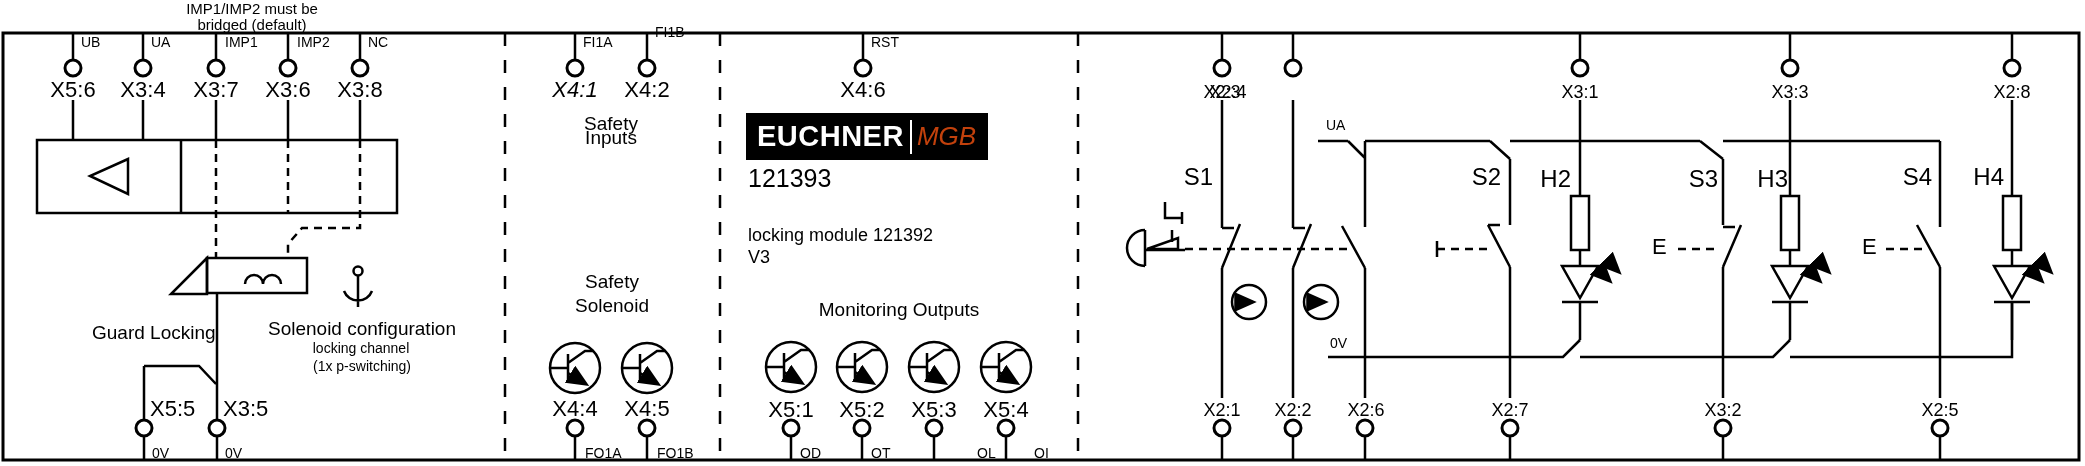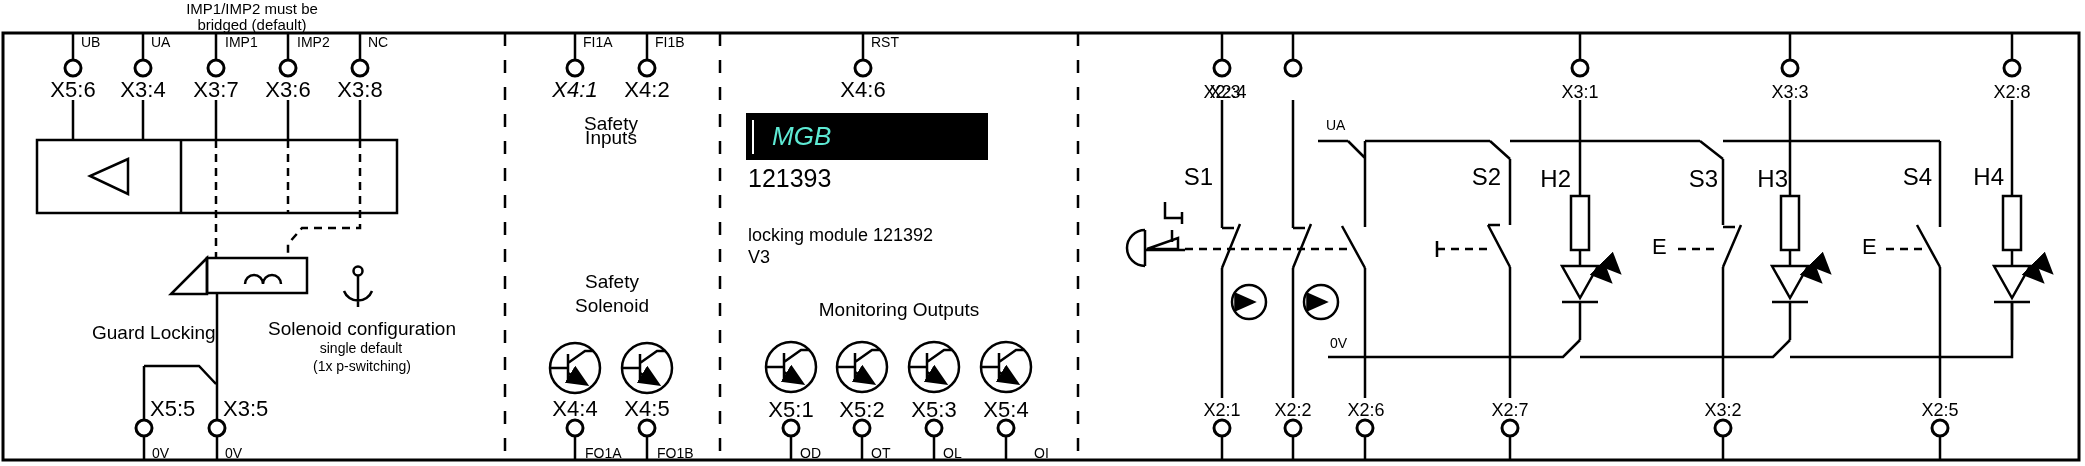--- a/index.html
+++ b/index.html
@@ -13,21 +13,21 @@
   .s15{font-size:15px;}
   .s18{font-size:18px;}
   .s19{font-size:19px;}
   .s22{font-size:22px;}
   .s24{font-size:24px;}
   .s25{font-size:25px;}
   .logo{position:absolute;left:746px;top:113px;width:242px;height:47px;background:#000;
         display:flex;align-items:center;}
   .logo .brand{color:#fff;font-weight:bold;font-size:29px;letter-spacing:.5px;margin-left:11px;}
   .logo .sep{width:2px;height:34px;background:#fff;margin-left:6px;flex:0 0 auto;}
-  .logo .series{color:#5eead4;font-style:italic;font-size:26px;margin-left:18px;}
+  .logo .series{color:#c2410c;font-style:italic;font-size:26px;margin-left:5px;}
 </style>
 </head>
 <body>
 
 <div class="stage">
 
   <svg width="2085" height="466" viewBox="0 0 2085 466">
     <defs>
       <marker id="ah" markerWidth="11" markerHeight="9" refX="7.5" refY="4" orient="auto">
         <path d="M0,0 L9,4 L0,8 Z" fill="#000" stroke="none"></path>
@@ -154,21 +154,21 @@
 
   <div class="lbl c s15" style="left:252px;top:1px;">IMP1/IMP2 must be</div>
   <div class="lbl c s15" style="left:252px;top:17px;">bridged (default)</div>
 
   <div class="lbl s14" style="left:81px;top:35px;">UB</div>
   <div class="lbl s14" style="left:151px;top:35px;">UA</div>
   <div class="lbl s14" style="left:225px;top:35px;">IMP1</div>
   <div class="lbl s14" style="left:297px;top:35px;">IMP2</div>
   <div class="lbl s14" style="left:368px;top:35px;">NC</div>
   <div class="lbl s14" style="left:583px;top:35px;">FI1A</div>
-  <div class="lbl s14" style="left:655px;top:35px;">FI1B</div>
+  <div class="lbl s14" style="left:655px;top:25px;">FI1B</div>
   <div class="lbl s14" style="left:871px;top:35px;">RST</div>
 
   <div class="lbl c s22" style="left:73px;top:78px;">X5:6</div>
   <div class="lbl c s22" style="left:143px;top:78px;">X3:4</div>
   <div class="lbl c s22" style="left:216px;top:78px;">X3:7</div>
   <div class="lbl c s22" style="left:288px;top:78px;">X3:6</div>
   <div class="lbl c s22" style="left:360px;top:78px;">X3:8</div>
   <div class="lbl c s22" style="left:575px;top:78px;font-style:italic;">X4:1</div>
   <div class="lbl c s22" style="left:647px;top:78px;">X4:2</div>
   <div class="lbl c s22" style="left:863px;top:78px;">X4:6</div>
@@ -178,24 +178,25 @@
   <div class="lbl c s18" style="left:1790px;top:83px;">X3:3</div>
   <div class="lbl c s18" style="left:2012px;top:83px;">X2:8</div>
 
   <div class="lbl c s19" style="left:611px;top:114px;">Safety</div>
   <div class="lbl c s19" style="left:611px;top:128px;">Inputs</div>
   <div class="lbl c s19" style="left:612px;top:272px;">Safety</div>
   <div class="lbl c s19" style="left:612px;top:296px;">Solenoid</div>
   <div class="lbl c s19" style="left:899px;top:300px;text-align:center;">Monitoring Outputs</div>
   <div class="lbl s19" style="left:92px;top:323px;">Guard Locking</div>
   <div class="lbl c s19" style="left:362px;top:319px;">Solenoid configuration</div>
-  <div class="lbl c s14" style="left:361px;top:341px;">single default</div>
+  <div class="lbl c s14" style="left:361px;top:341px;">locking channel</div>
   <div class="lbl c s14" style="left:362px;top:359px;">(1x p-switching)</div>
 
   <div class="logo">
+    <span class="brand">EUCHNER</span>
     <span class="sep"></span>
     <span class="series">MGB</span>
   </div>
   <div class="lbl s25" style="left:748px;top:165px;">121393</div>
   <div class="lbl s18" style="left:748px;top:226px;">locking module 121392</div>
   <div class="lbl s18" style="left:748px;top:248px;">V3</div>
 
   <div class="lbl r s24" style="left:1213px;top:164px;">S1</div>
   <div class="lbl r s24" style="left:1501px;top:164px;">S2</div>
   <div class="lbl r s24" style="left:1718px;top:166px;">S3</div>
@@ -223,16 +224,16 @@
   <div class="lbl c s18" style="left:1510px;top:401px;">X2:7</div>
   <div class="lbl c s18" style="left:1723px;top:401px;">X3:2</div>
   <div class="lbl c s18" style="left:1940px;top:401px;">X2:5</div>
 
   <div class="lbl s14" style="left:152px;top:446px;">0V</div>
   <div class="lbl s14" style="left:225px;top:446px;">0V</div>
   <div class="lbl s14" style="left:585px;top:446px;">FO1A</div>
   <div class="lbl s14" style="left:657px;top:446px;">FO1B</div>
   <div class="lbl s14" style="left:800px;top:446px;">OD</div>
   <div class="lbl s14" style="left:871px;top:446px;">OT</div>
-  <div class="lbl s14" style="left:943px;top:446px;">OL</div>
+  <div class="lbl s14" style="left:977px;top:446px;">OL</div>
   <div class="lbl s14" style="left:1034px;top:446px;">OI</div>
 
 </div>
 
 </body></html>

